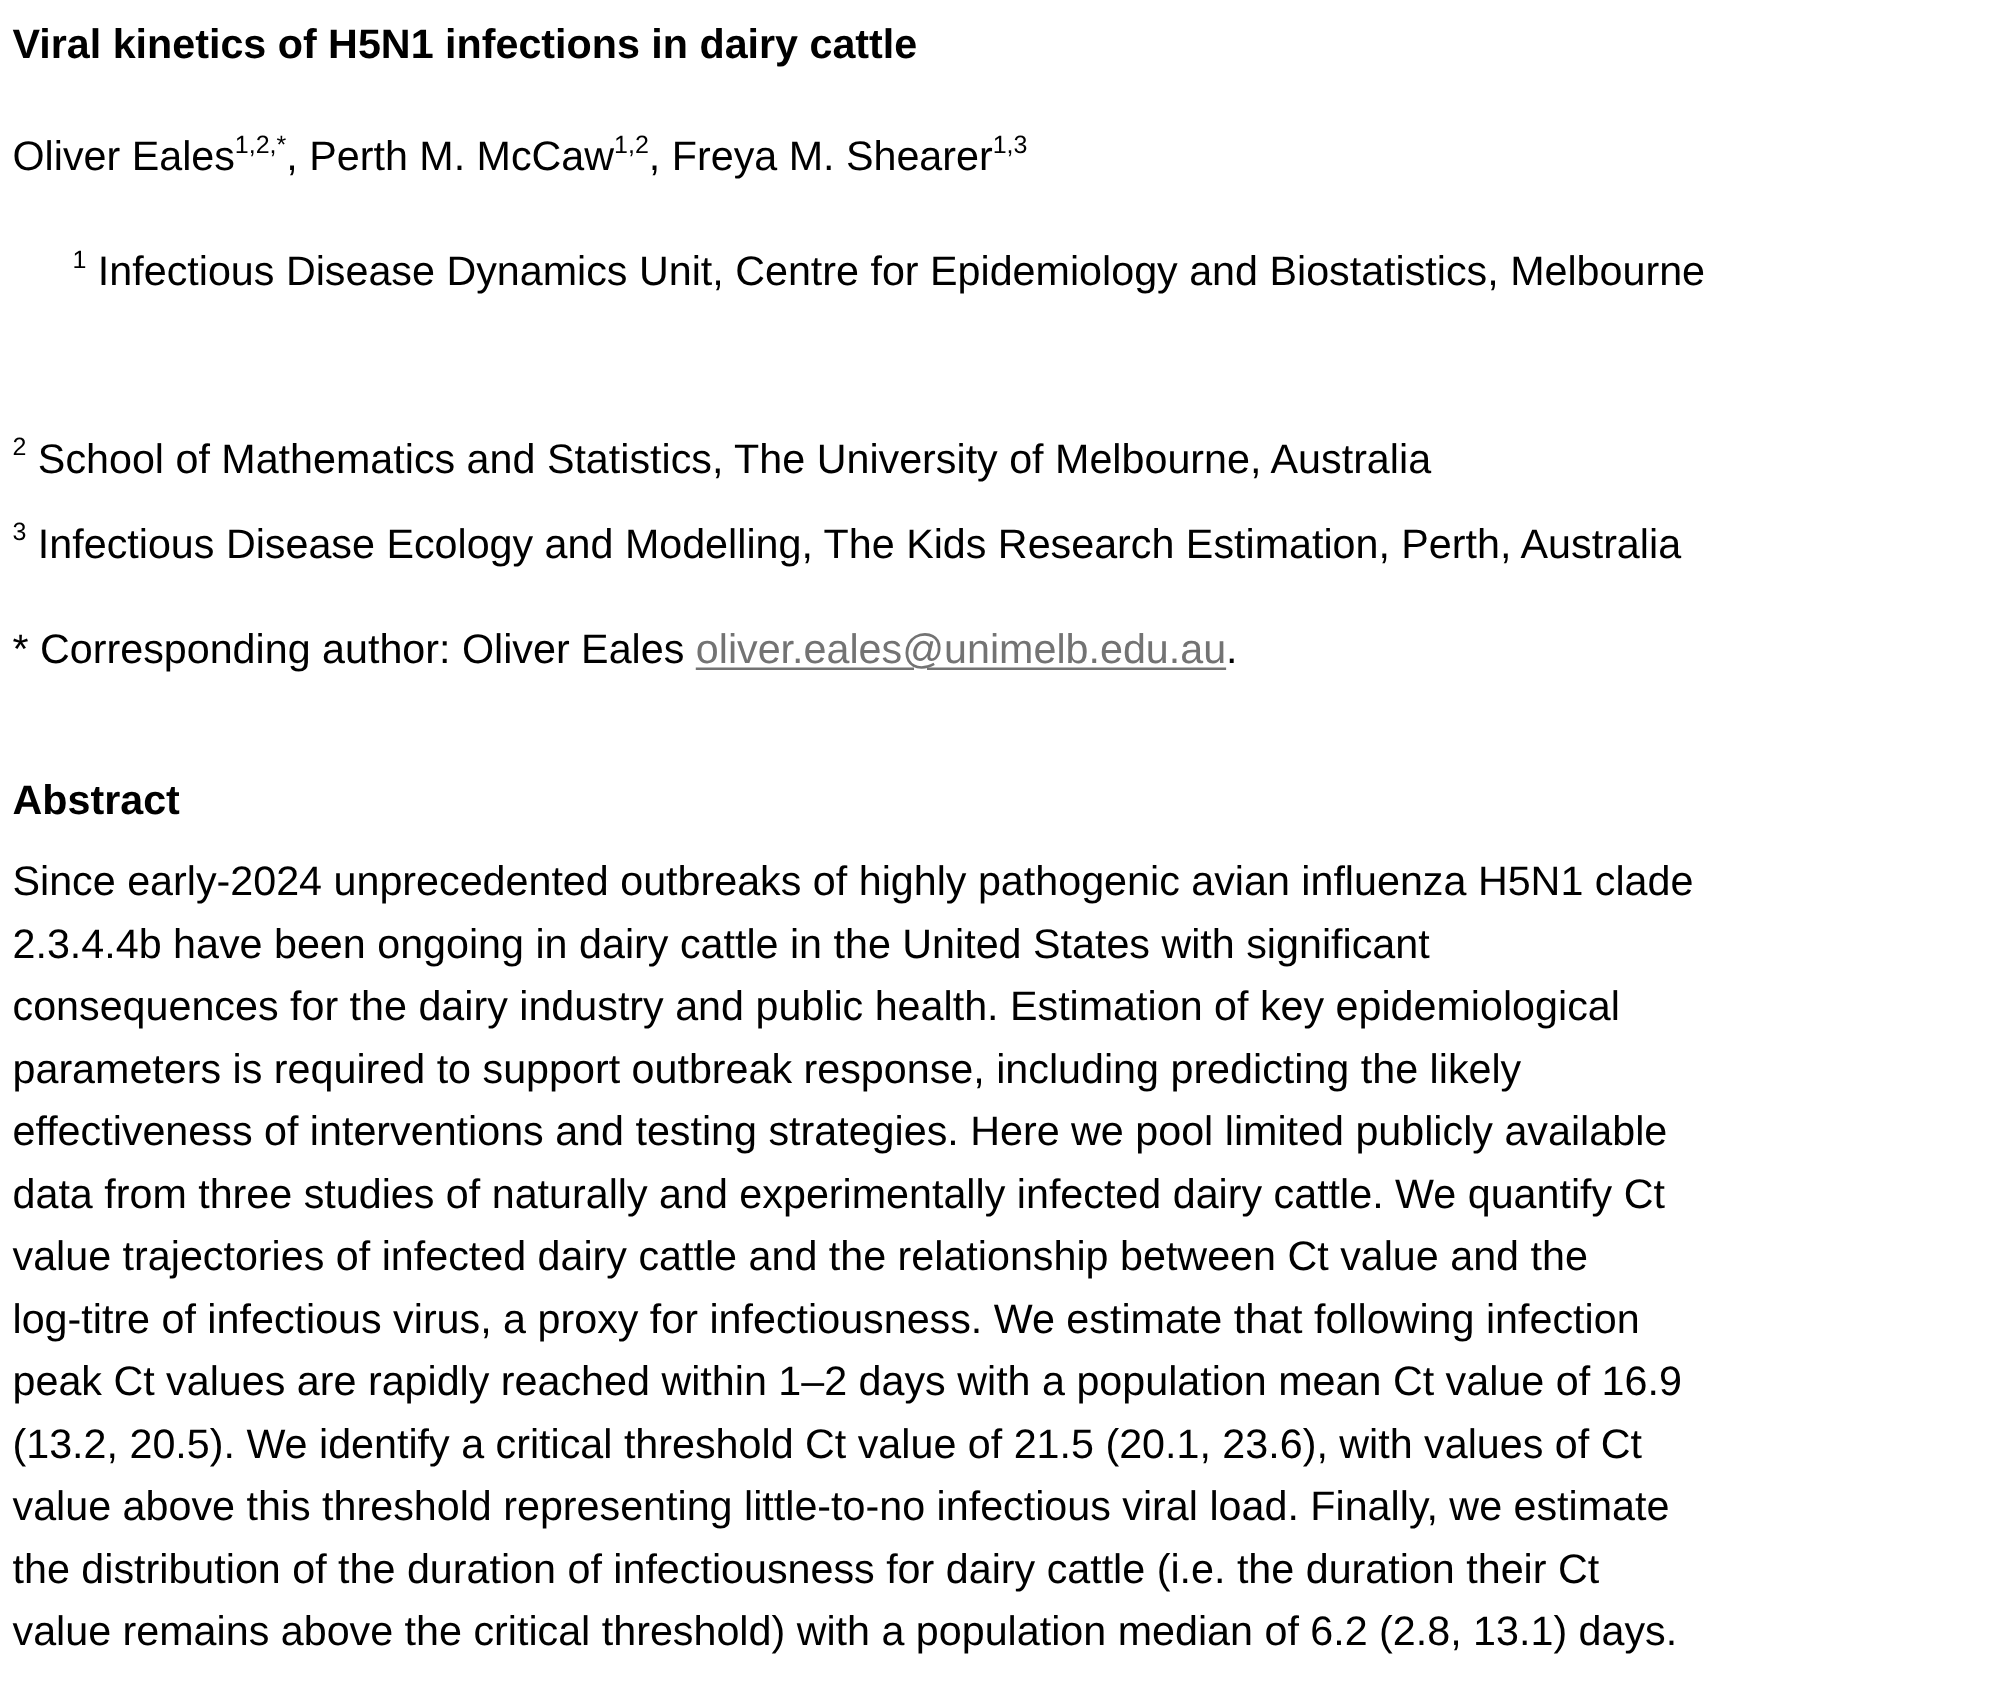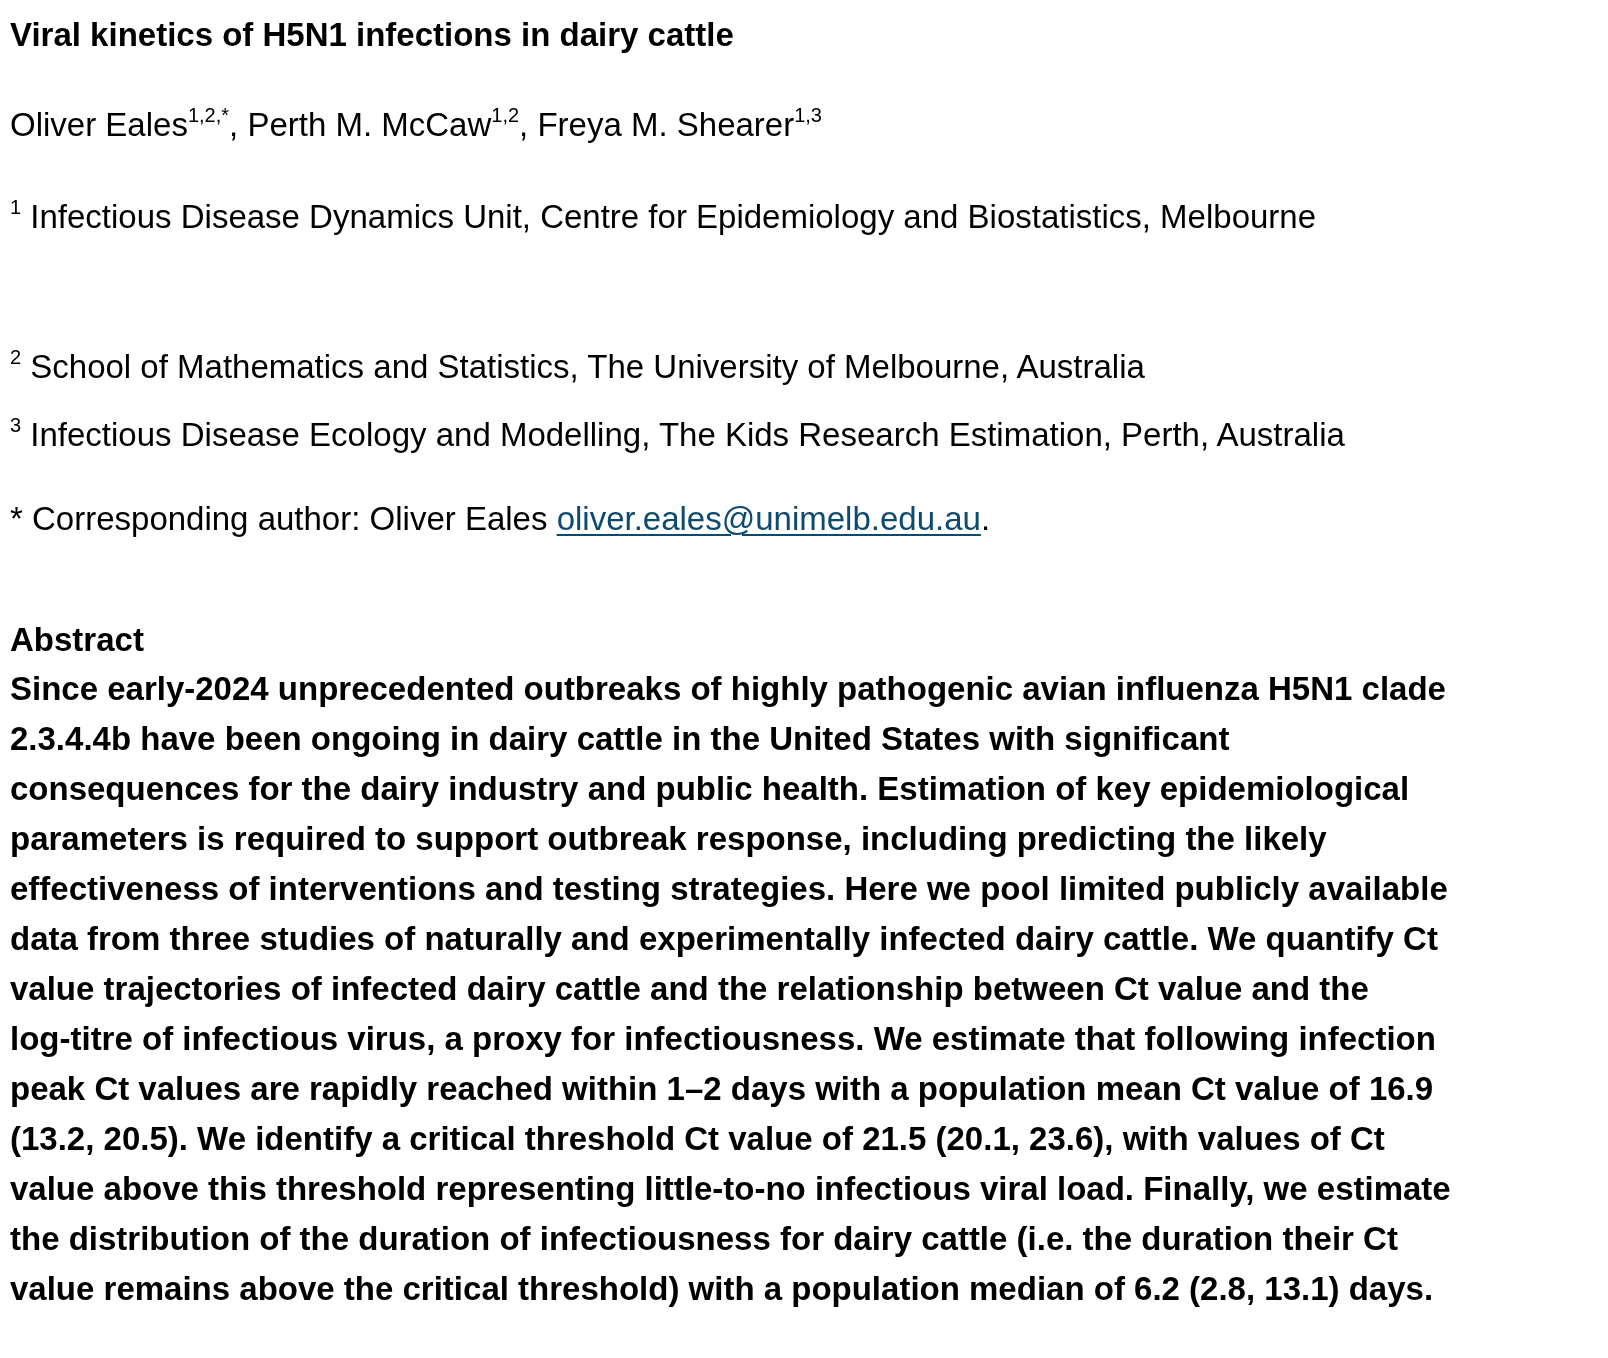--- a/index.html
+++ b/index.html
@@ -30,38 +30,37 @@
   .authors {
     top: 100px;
   }
   .authors sup, .affil sup {
     font-size: 20px;
     position: relative;
     top: -2px;
     vertical-align: super;
     line-height: 0;
   }
-  .affil1 { top: 192px; }
+  .affil1 { top: 192px; margin-left: 48px; }
   .affil2 { top: 326px; margin-top: 16px; }
   .affil3 { top: 410px; }
   .corr { top: 494px; }
   .corr a {
-    color: #0c4a6e;
+    color: #737373;
     text-decoration: underline;
     text-decoration-thickness: 2px;
     text-underline-offset: 4px;
   }
   .abs-head {
     top: 579px;
     font-weight: bold;
     margin-top: 36px;
   }
   .abstract {
-    top: 664px;
-    font-weight: bold;
+    top: 680px;
   }
   .abstract .line {
     display: block;
     height: 50px;
     line-height: 50px;
   }
 </style>
 </head>
 <body>
 

